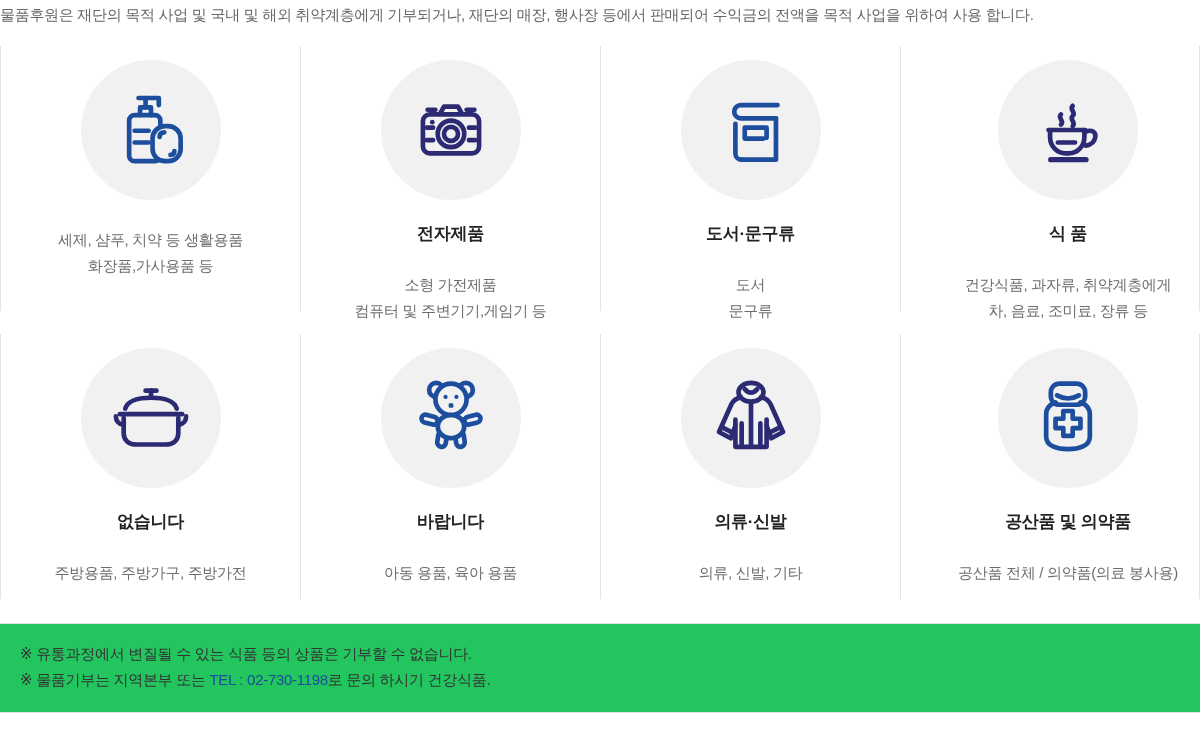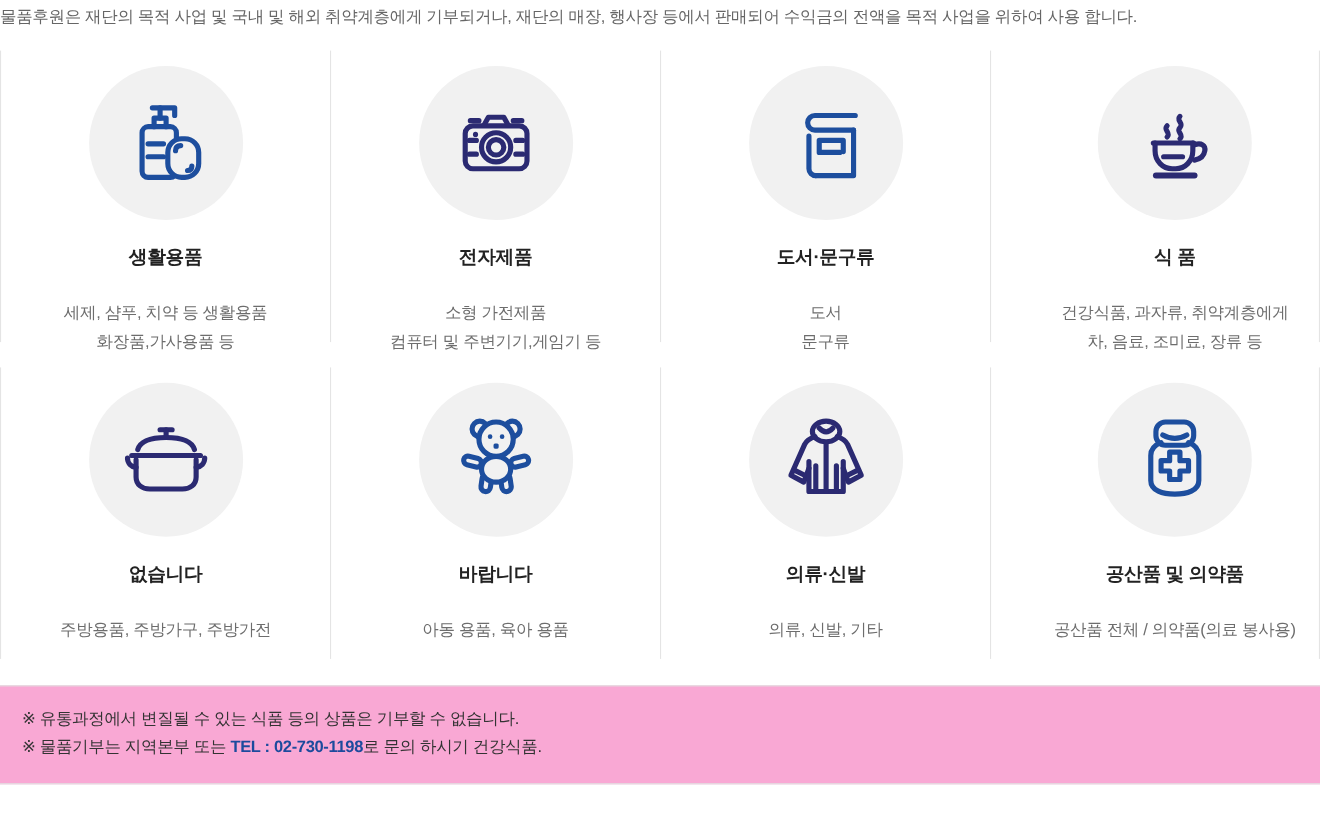--- a/index.html
+++ b/index.html
@@ -15,23 +15,23 @@
   .circle { width:140px; height:140px; margin:0 auto; border-radius:50%;
     background:#f1f1f1; display:flex; align-items:center; justify-content:center; }
   .circle svg { width:78px; height:78px; }
   .ic-royal { color:#1d4e9e; }
   .ic-indigo { color:#2b2a72; }
 
   .title { margin-top:22px; font-size:17px; font-weight:bold; color:#222; }
   .desc { margin-top:27px; font-size:15px; color:#6d6d6d; line-height:26px; }
 
   .notes { margin-top:24px; border-top:1px solid #e1e1e1; border-bottom:1px solid #e1e1e1;
-    background:#f9a8d4; padding:17px 20px 19px 20px; }
+    background:#22c55e; padding:17px 20px 19px 20px; }
   .note-line { font-size:15px; color:#333; line-height:26px; }
-  .tel { color:#1c4b9d; font-weight:bold; }
+  .tel { color:#1c4b9d; font-weight:normal; }
 </style>
 </head>
 <body>
 
 <div class="intro">물품후원은 재단의 목적 사업 및 국내 및 해외 취약계층에게 기부되거나, 재단의 매장, 행사장 등에서 판매되어 수익금의 전액을 목적 사업을 위하여 사용 합니다.</div>
 
 <div class="grid">
 
   <div class="cell">
     <div class="circle">
@@ -39,21 +39,20 @@
         <path d="M34 9 h26 v9"></path>
           <path d="M43 9 v12"></path>
           <path d="M36 31 v-10 h14 v10"></path>
         <rect x="22" y="31" width="40" height="59" rx="7"></rect>
         <path d="M29 51 h18 M29 66 h18"></path>
         <rect x="52" y="45" width="36" height="45" rx="16" fill="#f1f1f1"></rect>
         <path d="M61 59 q0 -6 6 -6"></path>
           <path d="M75 82 q5 0 5 -5"></path>
       </svg>
     </div>
-    <div class="title">생활용품</div>
     <div class="desc">
       <div>세제, 샴푸, 치약 등 생활용품</div>
       <div>화장품,가사용품 등</div>
     </div>
   </div>
 
   <div class="cell">
     <div class="circle">
       <svg class="ic-indigo" viewBox="0 0 100 100" fill="none" stroke="currentColor" stroke-width="6" stroke-linecap="round" stroke-linejoin="round">
         <rect x="14" y="30" width="72" height="50" rx="9"></rect>

